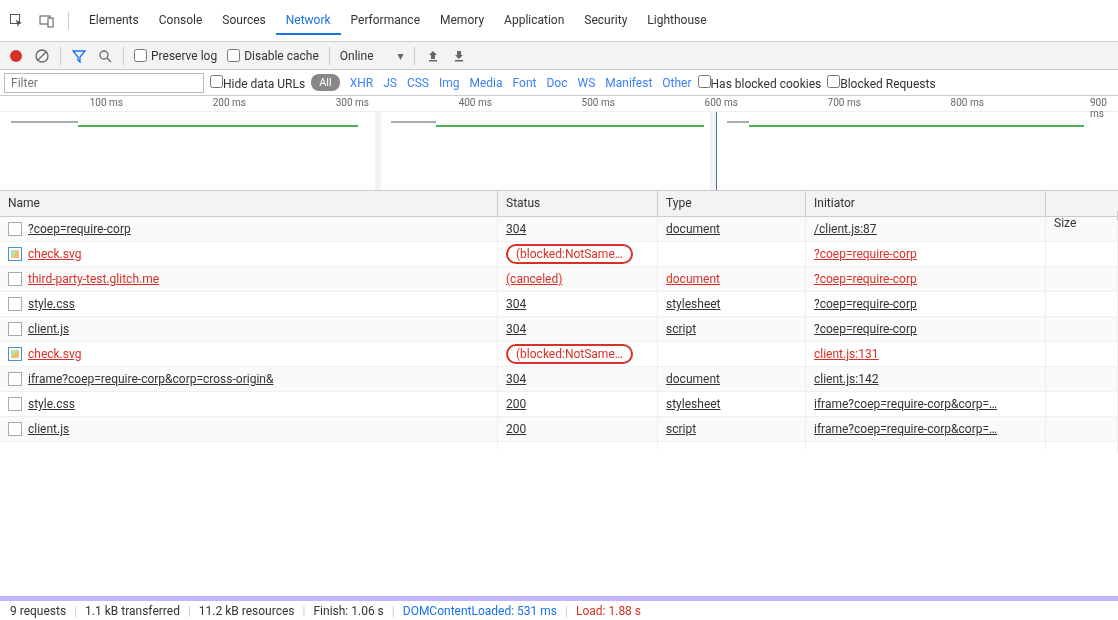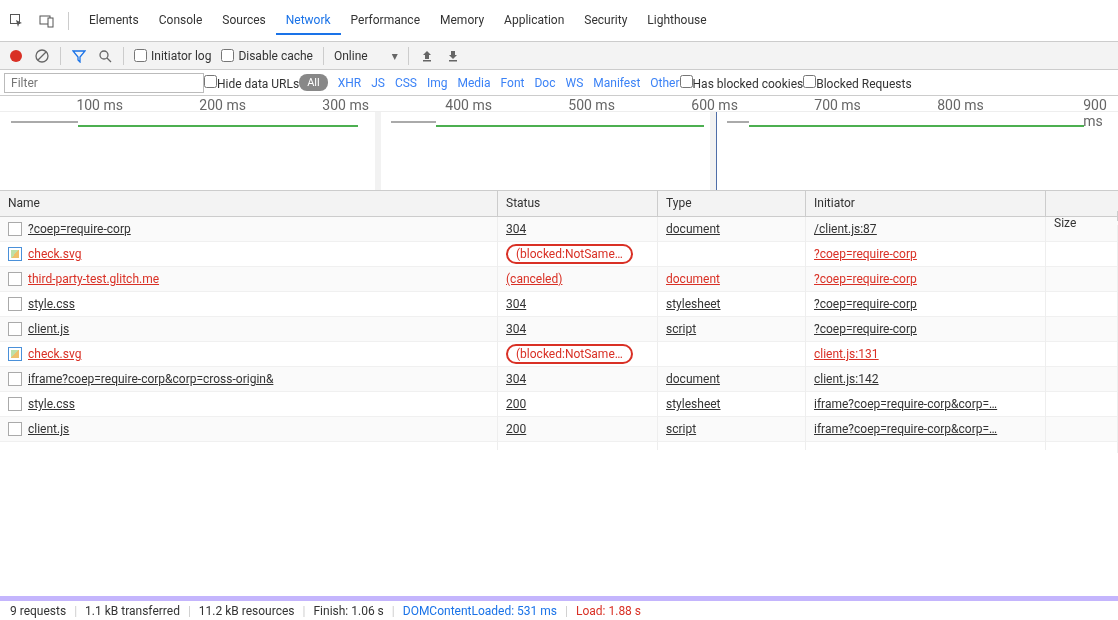--- a/index.html
+++ b/index.html
@@ -14,29 +14,29 @@
 
 
 .toolbar { height: 28px; border-bottom: 1px solid #ccc; display: flex; align-items: center; padding: 0 8px; gap: 10px; background: #f3f3f3; }
 .toolbar .icon { width: 16px; height: 16px; display: flex; align-items: center; justify-content: center; cursor: pointer; color: #555; }
 .record-dot { width: 12px; height: 12px; border-radius: 50%; background: #d93025; }
 .toolbar .checkbox { display: flex; align-items: center; gap: 4px; cursor: pointer; }
 .toolbar .checkbox input { margin: 0; }
 .tb-divider { width: 1px; height: 18px; background: #ccc; }
 
 
-.filterbar { height: 26px; border-bottom: 1px solid #ccc; display: flex; align-items: center; padding: 0 4px; gap: 0; background: #fff; overflow: hidden; white-space: nowrap; }
+.filterbar { height: 26px; border-bottom: 1px solid #ccc; display: flex; align-items: center; padding: 0 4px; gap: 6px; background: #fff; overflow: hidden; white-space: nowrap; }
 .filter-input { width: 200px; height: 20px; border: 1px solid #bbb; padding: 0 6px; font-size: 12px; }
 .pill { padding: 2px 8px; border-radius: 8px; background: #888; color: #fff; font-size: 11px; cursor: pointer; }
 .type-filter { cursor: pointer; color: #3b82f6; }
 
 
 .timeline { height: 95px; border-bottom: 1px solid #ccc; position: relative; background: #fff; }
 .timeline .ticks { position: relative; height: 16px; border-bottom: 1px solid #eee; }
-.timeline .tick { position: absolute; font-size: 14px; color: #666; top: 1px; transform: translateX(-100%); }
+.timeline .tick { position: absolute; font-size: 10px; color: #666; top: 1px; transform: translateX(-100%); }
 .timeline .band { position: absolute; top: 25px; height: 4px; }
 .timeline .gray { background: #aaa; height: 2px; }
 .timeline .green { background: #4caf50; height: 2px; top: 29px; }
 .timeline .marker { position: absolute; top: 16px; bottom: 0; width: 1px; background: #4f6ea8; }
 .timeline .gap-l, .timeline .gap-r { position:absolute; top:16px; bottom:0; width:6px; background:#f2f2f2; }
 
 
 .table { flex: 1; overflow: auto; }
 .thead { display: flex; height: 26px; background: #f3f3f3; border-bottom: 1px solid #ccc; position: sticky; top: 0; }
 .thead .th { padding: 5px 8px; border-right: 1px solid #ccc; font-weight: 400; color: #333; cursor: pointer; }
@@ -111,21 +111,21 @@
     </div>
   <div class="icon">
       <svg width="14" height="14" viewBox="0 0 14 14">
         <circle cx="6" cy="6" r="4" fill="none" stroke="#666" stroke-width="1.3"></circle>
         <line x1="9" y1="9" x2="13" y2="13" stroke="#666" stroke-width="1.3"></line>
       </svg>
     </div>
   <div class="tb-divider"></div>
   <label class="checkbox">
       <input type="checkbox" style="">
-      <span>Initiator log</span>
+      <span>Preserve log</span>
     </label>
   <label class="checkbox">
       <input type="checkbox" style="">
       <span>Disable cache</span>
     </label>
   <div class="tb-divider"></div>
   <div style="display:flex;align-items:center;gap:4px">
     <span style="padding-right:20px">Online</span>
     <span style="color:#666">▾</span>
   </div>

